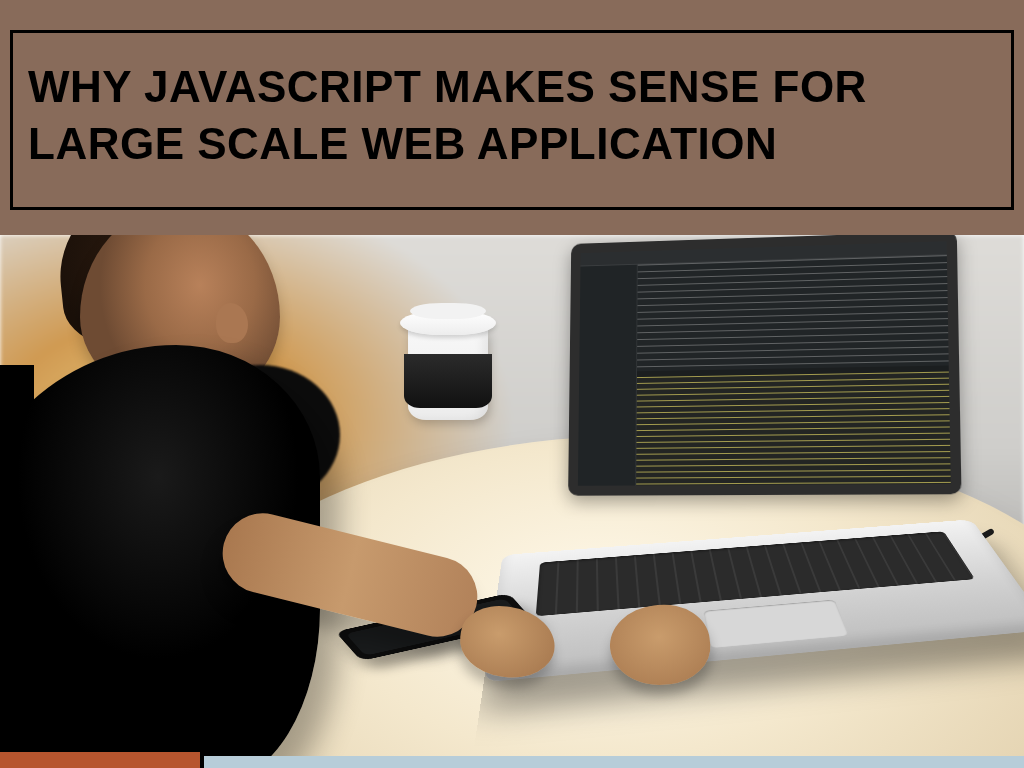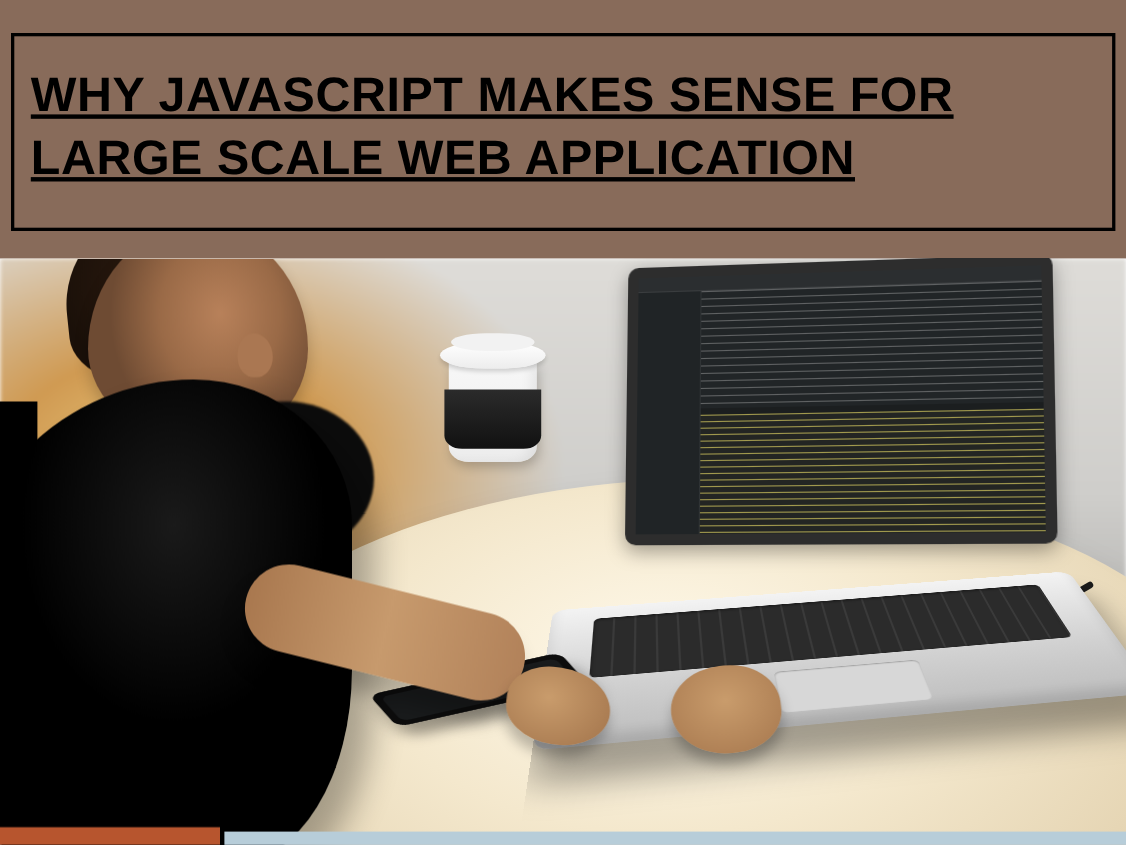--- a/index.html
+++ b/index.html
@@ -14,21 +14,20 @@
   .header-band {
     width: 100%;
     height: 235px;
     background: #886b5a;
     padding: 30px 10px 0 10px;
   }
   .title-box {
     border: 3px solid #000000;
     padding: 25px 15px 35px 15px;
     background: transparent;
-    text-decoration: underline;
   }
   .title-text {
     font-weight: 700;
     font-size: 44px;
     letter-spacing: 0.5px;
     color: #000000;
     line-height: 1.3;
     font-family: "Gill Sans", "Gill Sans MT", "Trebuchet MS", Arial, sans-serif;
   }
 

